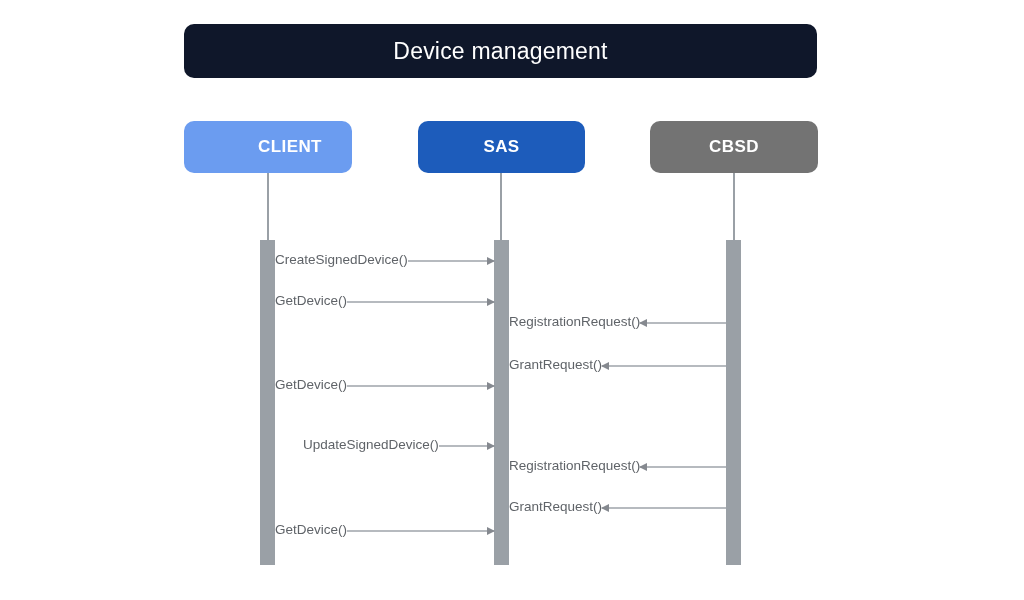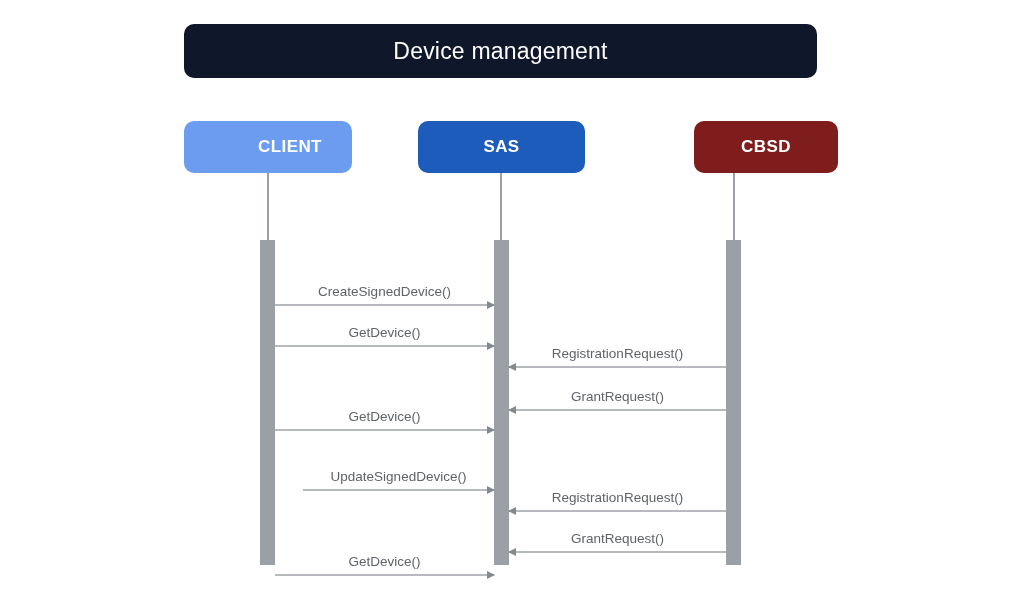--- a/index.html
+++ b/index.html
@@ -34,21 +34,21 @@
     top: 121px; height: 52px;
     border-radius: 10px;
     display: flex; align-items: center; justify-content: center;
     color: #ffffff;
     font-size: 17px;
     font-weight: bold;
     letter-spacing: 0.4px;
   }
   .actor-client { left: 184px; width: 168px; background: #6B9CF0; padding-left: 44px; }
   .actor-sas    { left: 418px; width: 167px; background: #1D5CBB; }
-  .actor-cbsd   { left: 650px; width: 144px; background: #7f1d1d; margin-left: 44px; }
+  .actor-cbsd   { left: 650px; width: 168px; background: #737373; }
 
   
   .lifeline {
     position: absolute;
     top: 173px; height: 67px;
     width: 2px;
     background: #9AA0A6;
   }
   .lifeline-client { left: 267px; }
   .lifeline-sas    { left: 500px; }
@@ -62,23 +62,22 @@
     background: #9AA0A6;
   }
   .activation-client { left: 260px; }
   .activation-sas    { left: 494px; }
   .activation-cbsd   { left: 726px; }
 
   
   .message {
     position: absolute;
     display: flex;
-    flex-direction: column;
+    flex-direction: row;
     align-items: center;
-    margin-top: 32px;
   }
   .msg-label {
     height: 20px;
     line-height: 20px;
     margin-bottom: 2px;
     font-size: 13.5px;
     color: #5F6368;
     white-space: nowrap;
   }
   .msg-line {

